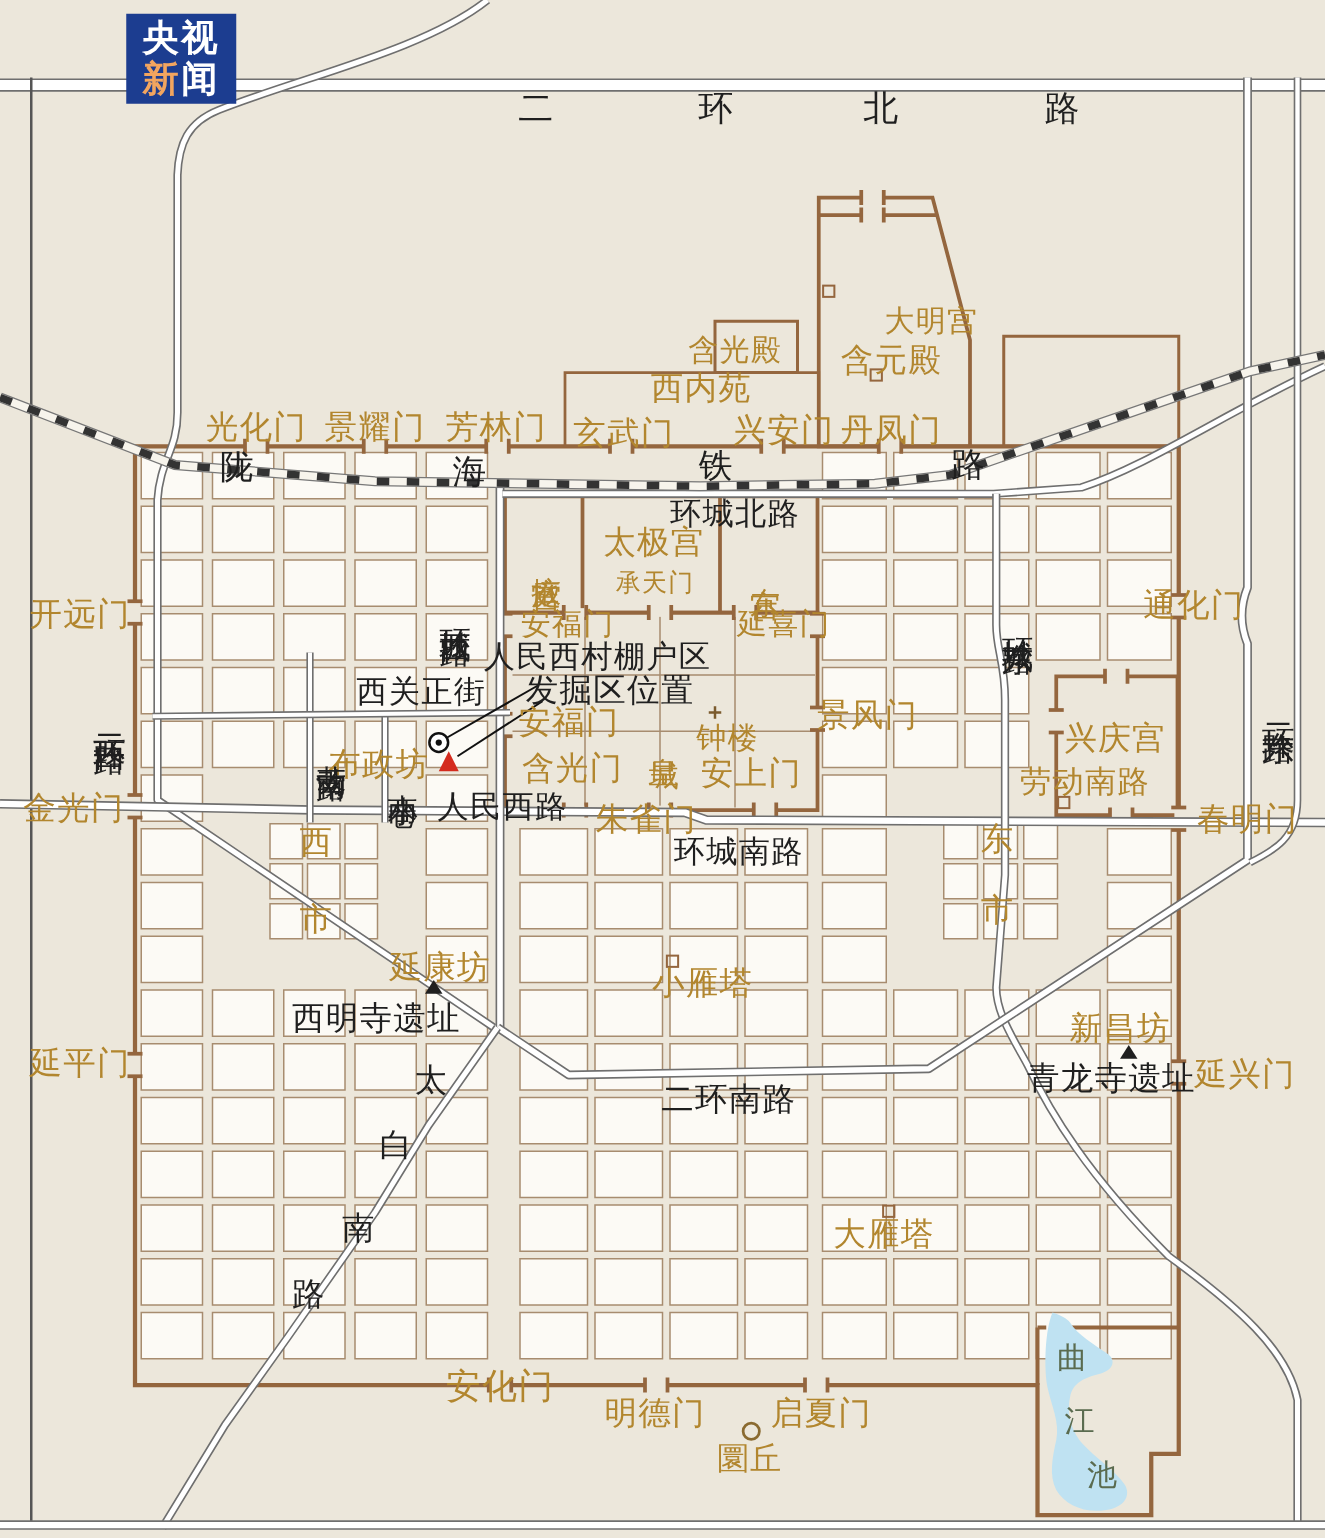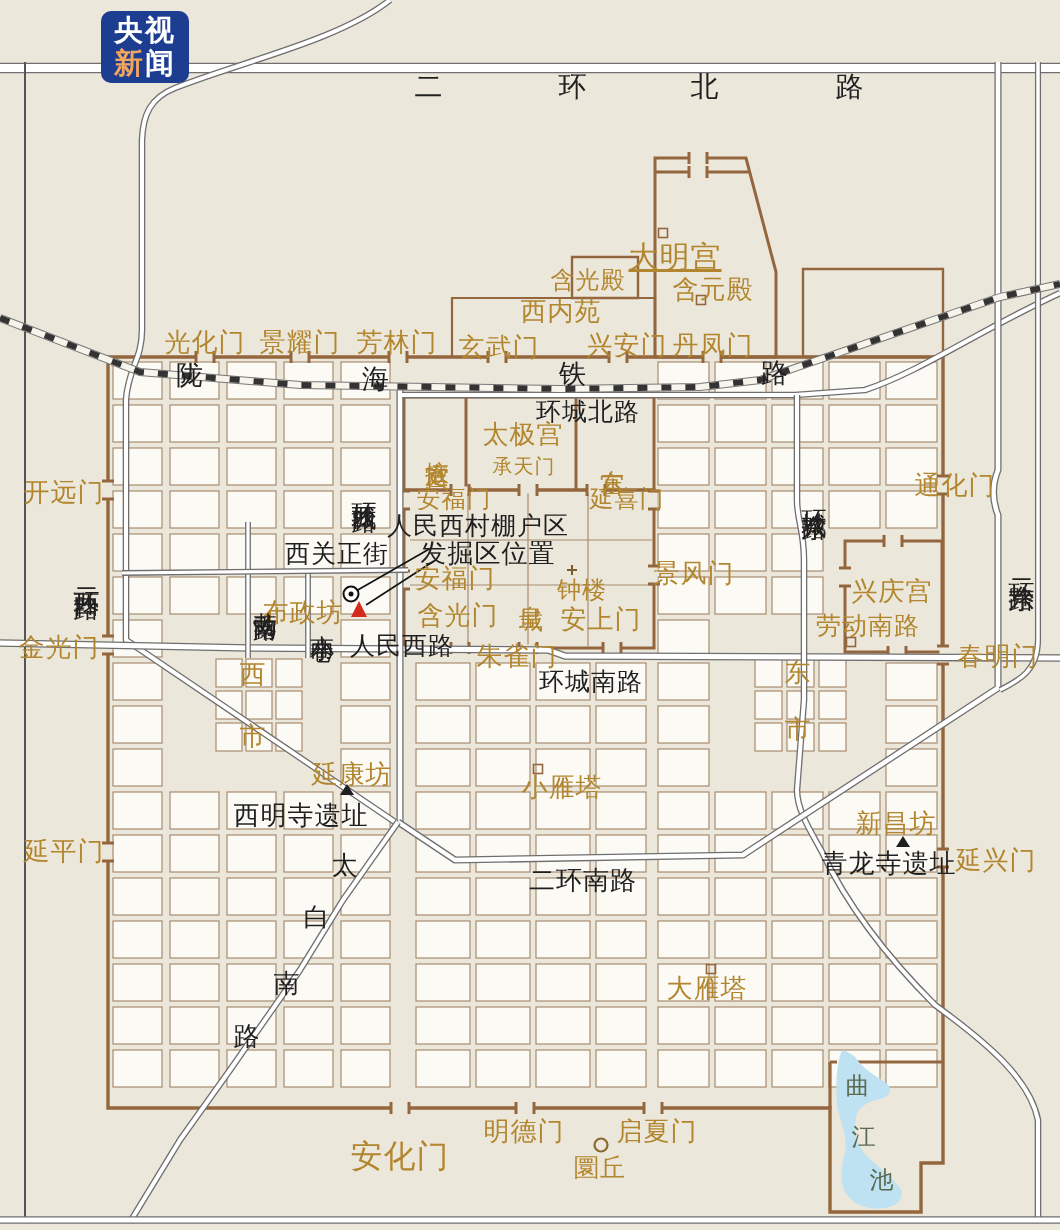--- a/index.html
+++ b/index.html
@@ -9,21 +9,21 @@
   #labels{position:absolute;left:0;top:0;width:1060px;height:1230px;pointer-events:none;}
   .lbl{position:absolute;transform:translate(-50%,-50%);white-space:nowrap;line-height:1;
        letter-spacing:1px;}
   .lbl.v{writing-mode:vertical-rl;letter-spacing:2px;}
   .lbl.g{color:#b2862e;}
   .lbl.k{color:#1f1f1f;}
   .lbl.w{color:#5a6b4f;}
   #logo{position:absolute;left:101px;top:11px;width:88px;height:72px;background:#1c3d90;
         display:flex;flex-direction:column;justify-content:center;align-items:center;
         font-family:"DejaVu Sans","Liberation Sans",sans-serif;font-weight:bold;
-        font-size:29px;color:#fff;line-height:33px;letter-spacing:2px;z-index:30;border-radius:10px;}
+        font-size:29px;color:#fff;line-height:33px;letter-spacing:2px;z-index:30;}
   #logo .orange{color:#f2a55f;}
 </style>
 </head>
 <body>
 
 <div id="logo">
   <div><span>央视</span></div>
   <div><span class="orange">新</span><span>闻</span></div>
 </div>
 
@@ -390,21 +390,21 @@
   </svg>
 
 <div id="labels">
     <div class="lbl g" style="left: 205px; top: 342px; font-size: 26px;">光化门</div>
     <div class="lbl g" style="left: 300px; top: 342px; font-size: 26px;">景耀门</div>
     <div class="lbl g" style="left: 397px; top: 342px; font-size: 26px;">芳林门</div>
     <div class="lbl g" style="left: 499px; top: 347px; font-size: 26px;">玄武门</div>
     <div class="lbl g" style="left: 627px; top: 345px; font-size: 26px;">兴安门</div>
     <div class="lbl g" style="left: 713px; top: 345px; font-size: 26px;">丹凤门</div>
     <div class="lbl g" style="left: 588px; top: 280px; font-size: 24px;">含光殿</div>
-    <div class="lbl g" style="left: 675px; top: 257px; font-size: 30px; text-decoration: underline;">大明宫</div>
+    <div class="lbl g" style="left: 745px; top: 257px; font-size: 24px;">大明宫</div>
     <div class="lbl g" style="left: 713px; top: 289px; font-size: 26px;">含元殿</div>
     <div class="lbl g" style="left: 561px; top: 311px; font-size: 26px;">西内苑</div>
     <div class="lbl g v" style="left: 437px; top: 444px; font-size: 24px;">掖庭宫</div>
     <div class="lbl g" style="left: 523px; top: 434px; font-size: 26px;">太极宫</div>
     <div class="lbl g" style="left: 524px; top: 466px; font-size: 20px;">承天门</div>
     <div class="lbl g v" style="left: 612px; top: 452px; font-size: 24px;">东宫</div>
     <div class="lbl g" style="left: 454px; top: 499px; font-size: 24px;">安福门</div>
     <div class="lbl g" style="left: 603px; top: 499px; font-size: 24px; margin-left: 24px;">延喜门</div>
     <div class="lbl g" style="left: 64px; top: 492px; font-size: 26px;">开远门</div>
     <div class="lbl g" style="left: 955px; top: 485px; font-size: 26px;">通化门</div>
@@ -423,21 +423,21 @@
     <div class="lbl g" style="left: 892px; top: 591px; font-size: 26px;">兴庆宫</div>
     <div class="lbl g" style="left: 868px; top: 625px; font-size: 25px;">劳动南路</div>
     <div class="lbl g" style="left: 253px; top: 674px; font-size: 26px;">西</div>
     <div class="lbl g" style="left: 253px; top: 736px; font-size: 26px;">市</div>
     <div class="lbl g" style="left: 798px; top: 672px; font-size: 26px;">东</div>
     <div class="lbl g" style="left: 798px; top: 729px; font-size: 26px;">市</div>
     <div class="lbl g" style="left: 352px; top: 774px; font-size: 26px;">延康坊</div>
     <div class="lbl g" style="left: 562px; top: 787px; font-size: 26px;">小雁塔</div>
     <div class="lbl g" style="left: 896px; top: 823px; font-size: 26px;">新昌坊</div>
     <div class="lbl g" style="left: 707px; top: 988px; font-size: 26px;">大雁塔</div>
-    <div class="lbl g" style="left: 400px; top: 1156px; font-size: 32px;">安化门</div>
+    <div class="lbl g" style="left: 400px; top: 1109px; font-size: 28px;">安化门</div>
     <div class="lbl g" style="left: 524px; top: 1131px; font-size: 26px;">明德门</div>
     <div class="lbl g" style="left: 657px; top: 1131px; font-size: 26px;">启夏门</div>
     <div class="lbl g" style="left: 600px; top: 1167px; font-size: 25px;">圜丘</div>
     <div class="lbl k" style="left: 429px; top: 87px; font-size: 28px;">二</div>
     <div class="lbl k" style="left: 573px; top: 87px; font-size: 28px;">环</div>
     <div class="lbl k" style="left: 705px; top: 87px; font-size: 28px;">北</div>
     <div class="lbl k" style="left: 850px; top: 87px; font-size: 28px;">路</div>
     <div class="lbl k" style="left: 190px; top: 374px; font-size: 27px;">陇</div>
     <div class="lbl k" style="left: 376px; top: 378px; font-size: 27px;">海</div>
     <div class="lbl k" style="left: 573px; top: 373px; font-size: 27px;">铁</div>

